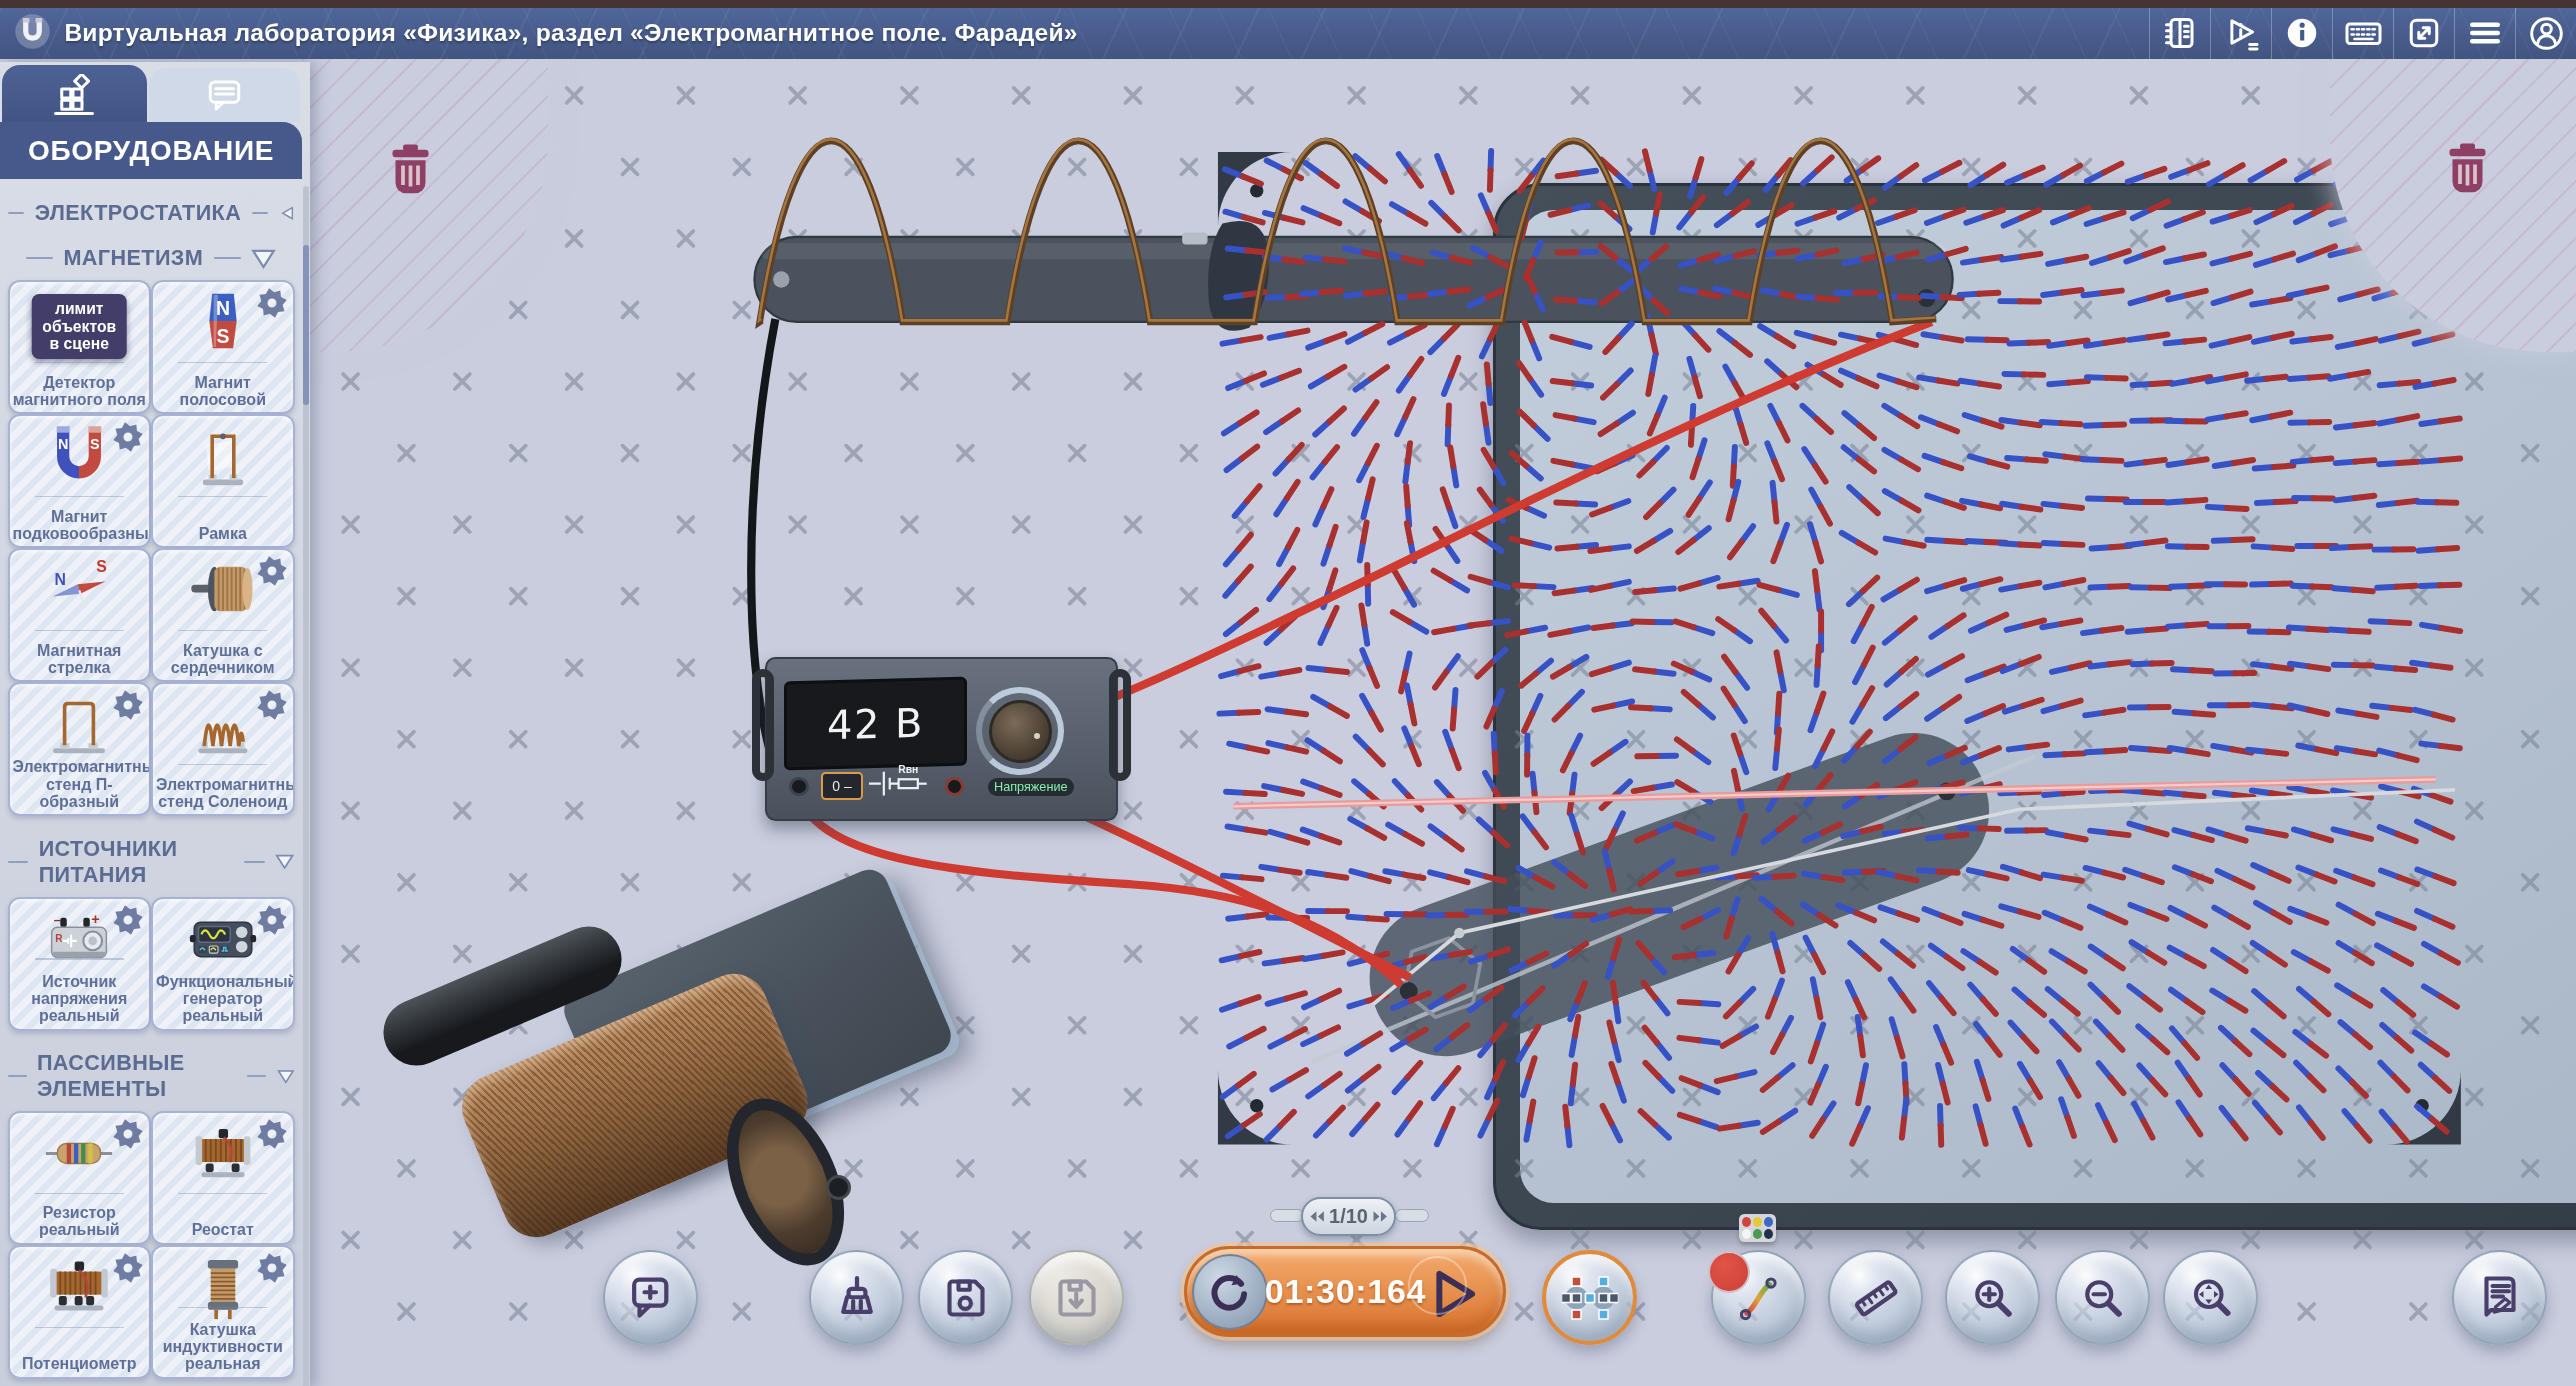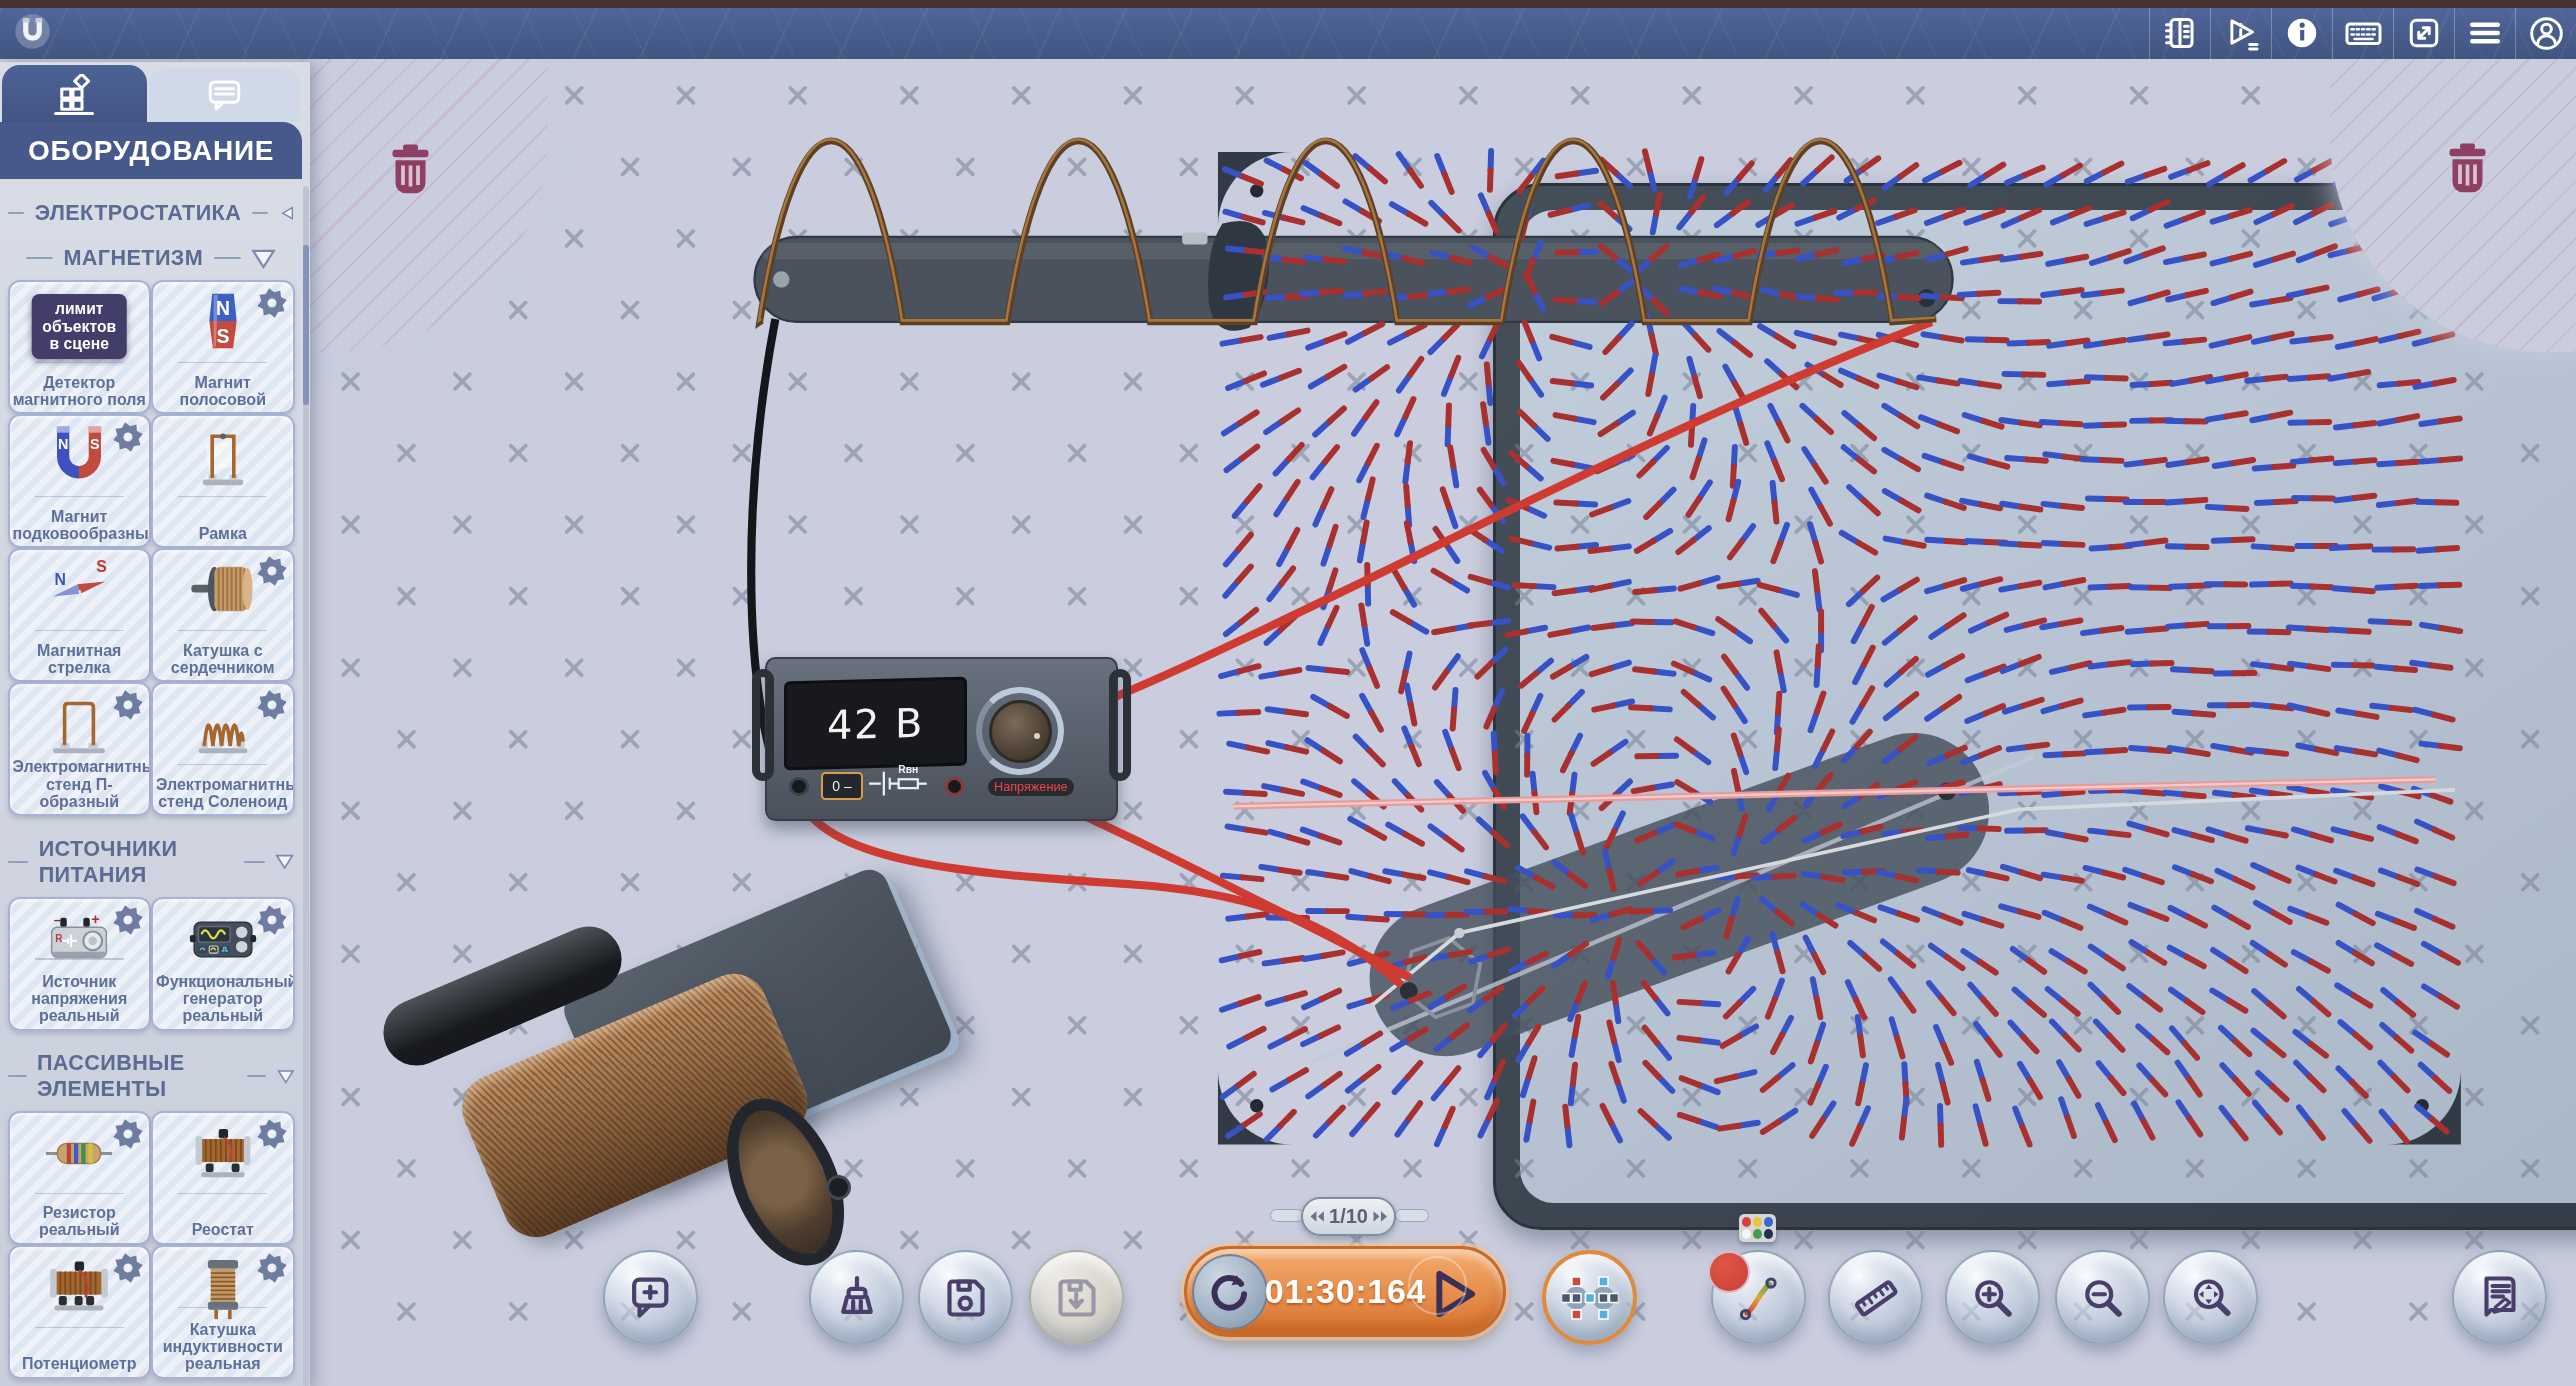--- a/index.html
+++ b/index.html
@@ -68,21 +68,21 @@
 #psu-display{position:absolute;left:17px;top:20px;width:183px;height:89px;background:#17191c;border:3.7px solid #0d0f11;
   border-radius:6px;display:flex;align-items:center;justify-content:center;transform:skewY(-1.5deg)}
 #psu-display span{color:#f2f2f2;font-size:40px;letter-spacing:1.5px;font-family:"DejaVu Sans","Liberation Sans",sans-serif}
 #psu-knob-ring{position:absolute;left:209px;top:28px;width:88px;height:88px;border-radius:50%;border:6.7px solid rgba(205,220,238,.85);border-left-color:rgba(205,220,238,.35)}
 #psu-knob{position:absolute;left:222px;top:41px;width:63px;height:63px;border-radius:50%;cursor:pointer;
   background:radial-gradient(circle at 40% 35%,#7b6a57,#4e4236 60%,#332b22);border:3px solid #2e2a24}
 #psu-knob::after{content:"";position:absolute;right:9px;bottom:21px;width:6px;height:6px;border-radius:50%;background:#d8d3c8}
 .psu-term{position:absolute;top:118px;width:19.4px;height:19.4px;border-radius:50%;background:#17191c;border:3px solid #3c424b}
 #psu-switch{position:absolute;left:54px;top:113px;width:42px;height:28px;background:#24282e;border:2.2px solid #d79b4a;
   border-radius:4.5px;color:#e8e8e8;font-size:14px;display:flex;align-items:center;justify-content:center;gap:6px;cursor:pointer}
-#psu-label{position:absolute;left:221px;top:119px;background:#262b31;color:#ef4444;font-size:12.7px;padding:2.2px 6px;border-radius:9px}
+#psu-label{position:absolute;left:221px;top:119px;background:#262b31;color:#86efac;font-size:12.7px;padding:2.2px 6px;border-radius:9px}
 #psu-circuit{position:absolute;left:100px;top:104px}
 
 #coil-plate{position:absolute;left:583px;top:924px;width:349px;height:198px;border-radius:19.4px;transform:rotate(-23deg);z-index:4;
   background:linear-gradient(160deg,#59636d,#49525c 55%,#3e464e);
   box-shadow:7.5px 9px 0 -2.2px rgba(165,195,220,.55),13.4px 16.4px 25px rgba(60,70,90,.45)}
 #coil-rod{position:absolute;left:376px;top:963px;width:253px;height:66px;border-radius:33px;transform:rotate(-23deg);z-index:5;
   background:linear-gradient(#4d5359,#17191d 70%)}
 #coil-body{position:absolute;left:472px;top:1020px;width:326px;height:171px;border-radius:34px;transform:rotate(-23deg);z-index:6;
   background:repeating-linear-gradient(67deg,rgba(60,35,15,.38) 0 2.2px,rgba(0,0,0,0) 2.2px 5.2px),
     linear-gradient(180deg,#c19063,#8a613c 55%,#573a24);
@@ -126,20 +126,21 @@
 <div id="browntop"></div>
 <div id="topbar">
   <span id="logo">
     <svg width="39" height="39" viewBox="0 0 52 52">
         <circle cx="26" cy="26" r="23" fill="rgba(225,228,235,.28)"></circle>
     <path d="M17 10 v16 a9 9 0 0 0 18 0 V10" stroke="#f2f2f6" stroke-width="7" fill="none"></path>
     <rect x="13" y="8" width="9" height="6" fill="#c9ccd4"></rect>
         <rect x="30" y="8" width="9" height="6" fill="#c9ccd4"></rect>
       </svg>
   </span>
+  <span class="title">Виртуальная лаборатория «Физика», раздел «Электромагнитное поле. Фарадей»</span>
   <div id="tb-buttons">
     <span class="tb-btn">
         <svg width="36" height="36" viewBox="0 0 48 48">
           <rect x="12" y="6" width="28" height="36" rx="5"></rect>
           <path d="M12 13 h-6 M12 21 h-6 M12 29 h-6 M12 37 h-6 M24 6 v36"></path>
           <path d="M30 15 h5 M30 22 h5 M30 29 h5"></path>
         </svg>
       </span>
     <span class="tb-btn">
         <svg width="37" height="37" viewBox="0 0 50 50">

